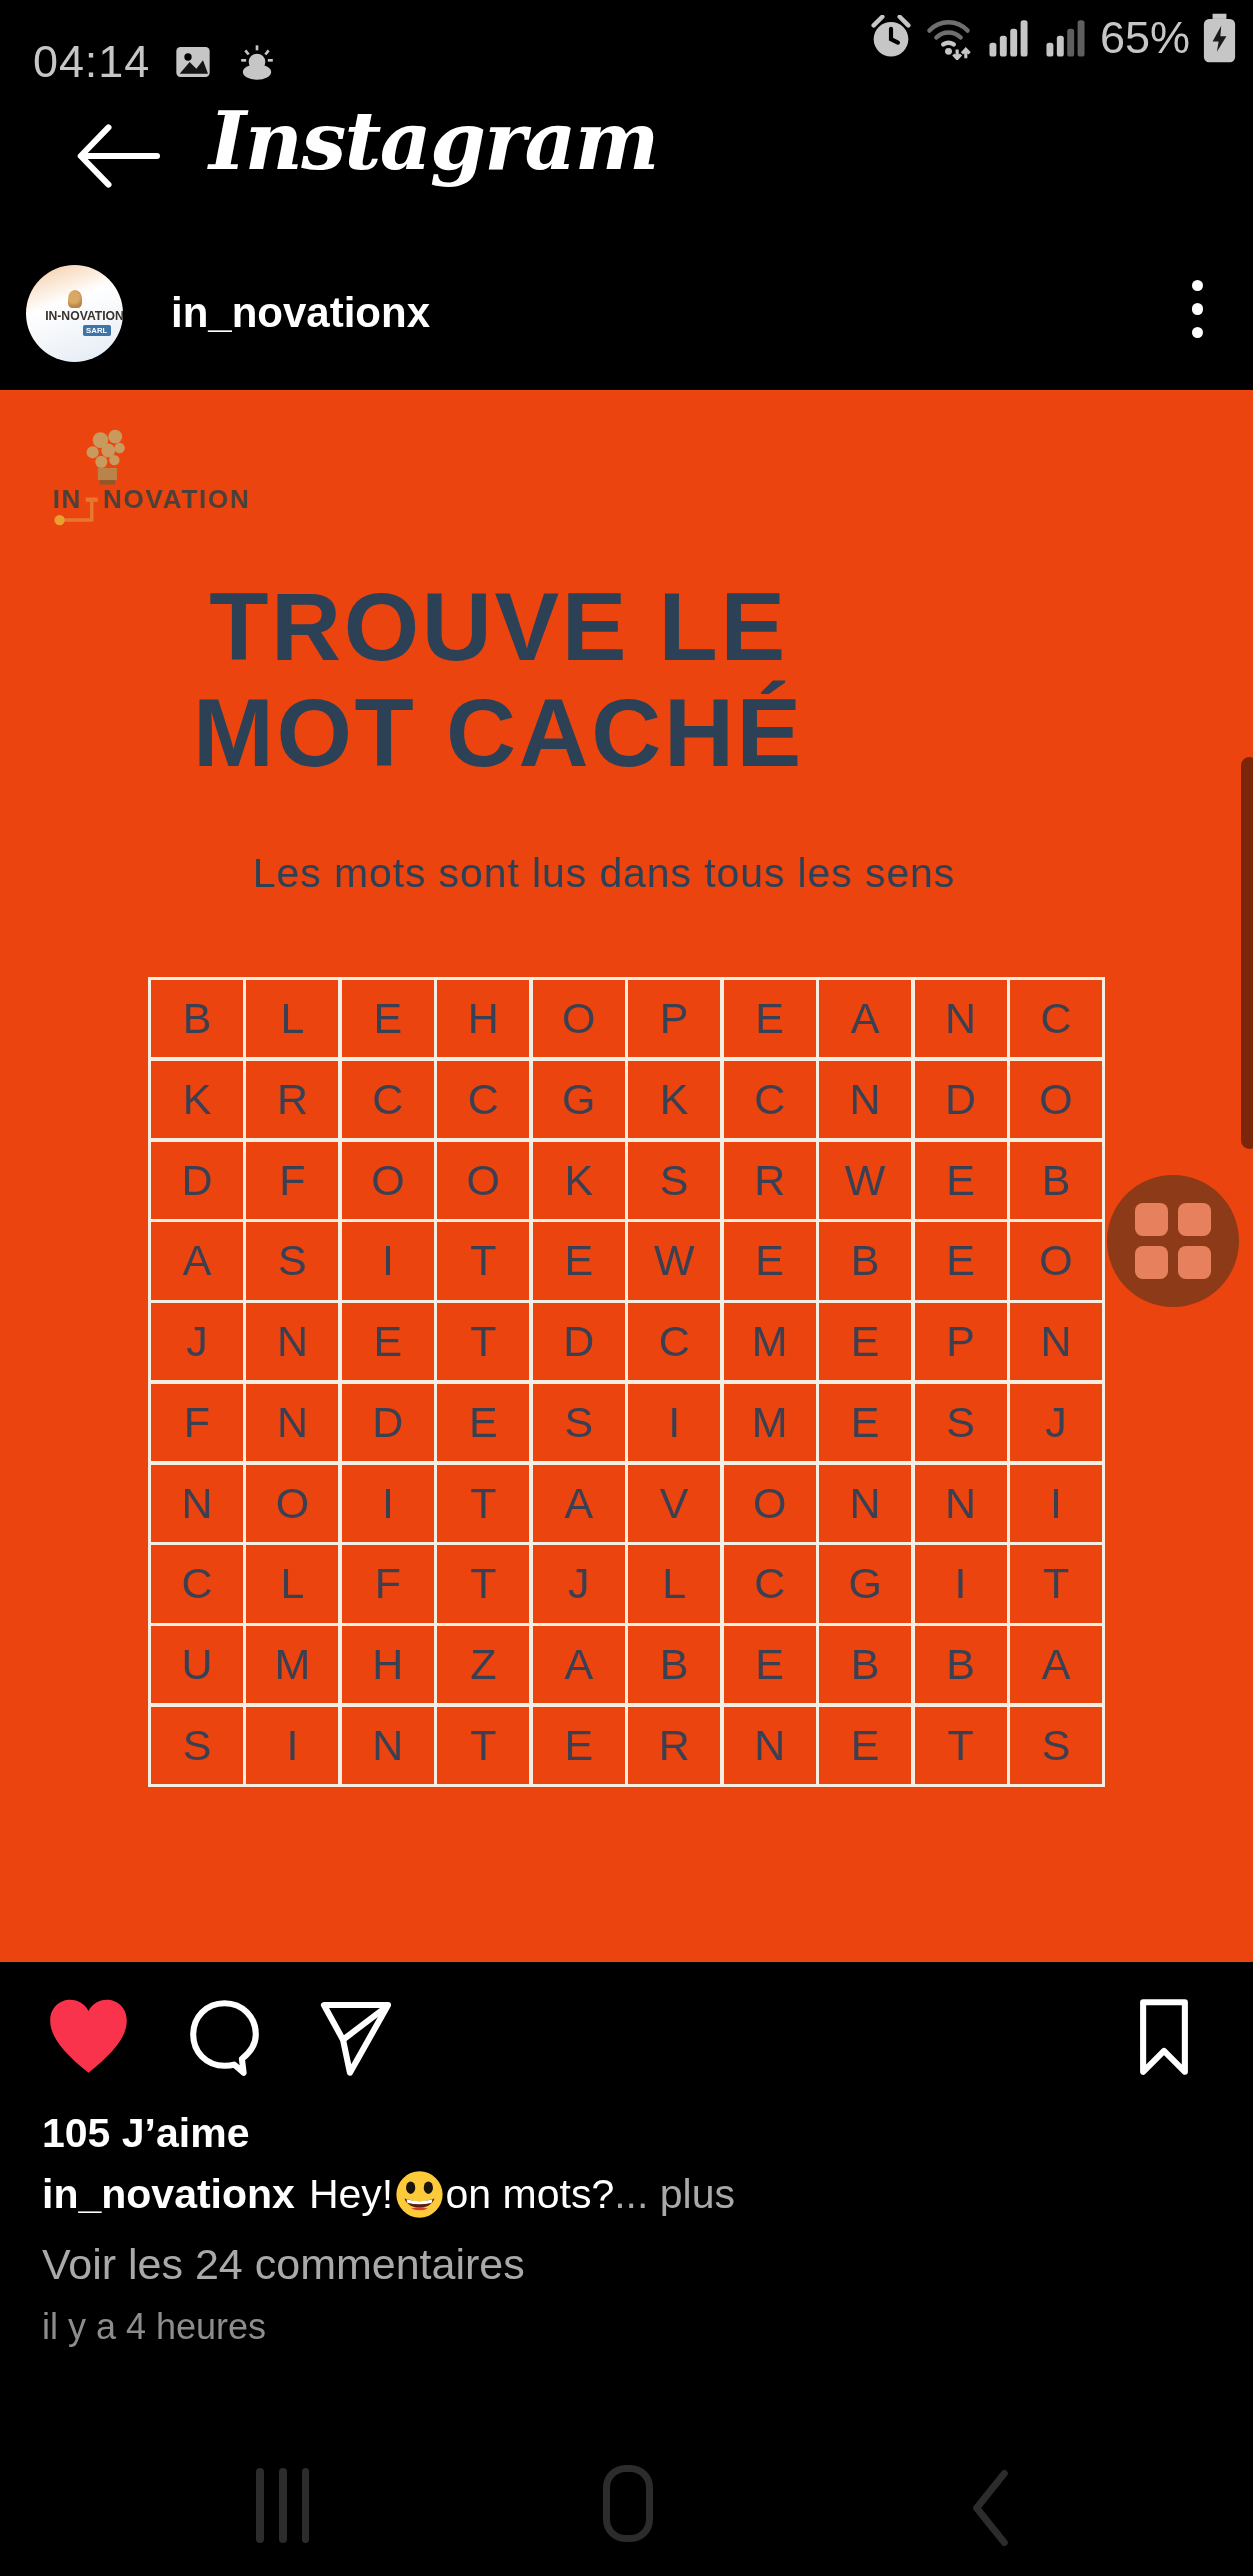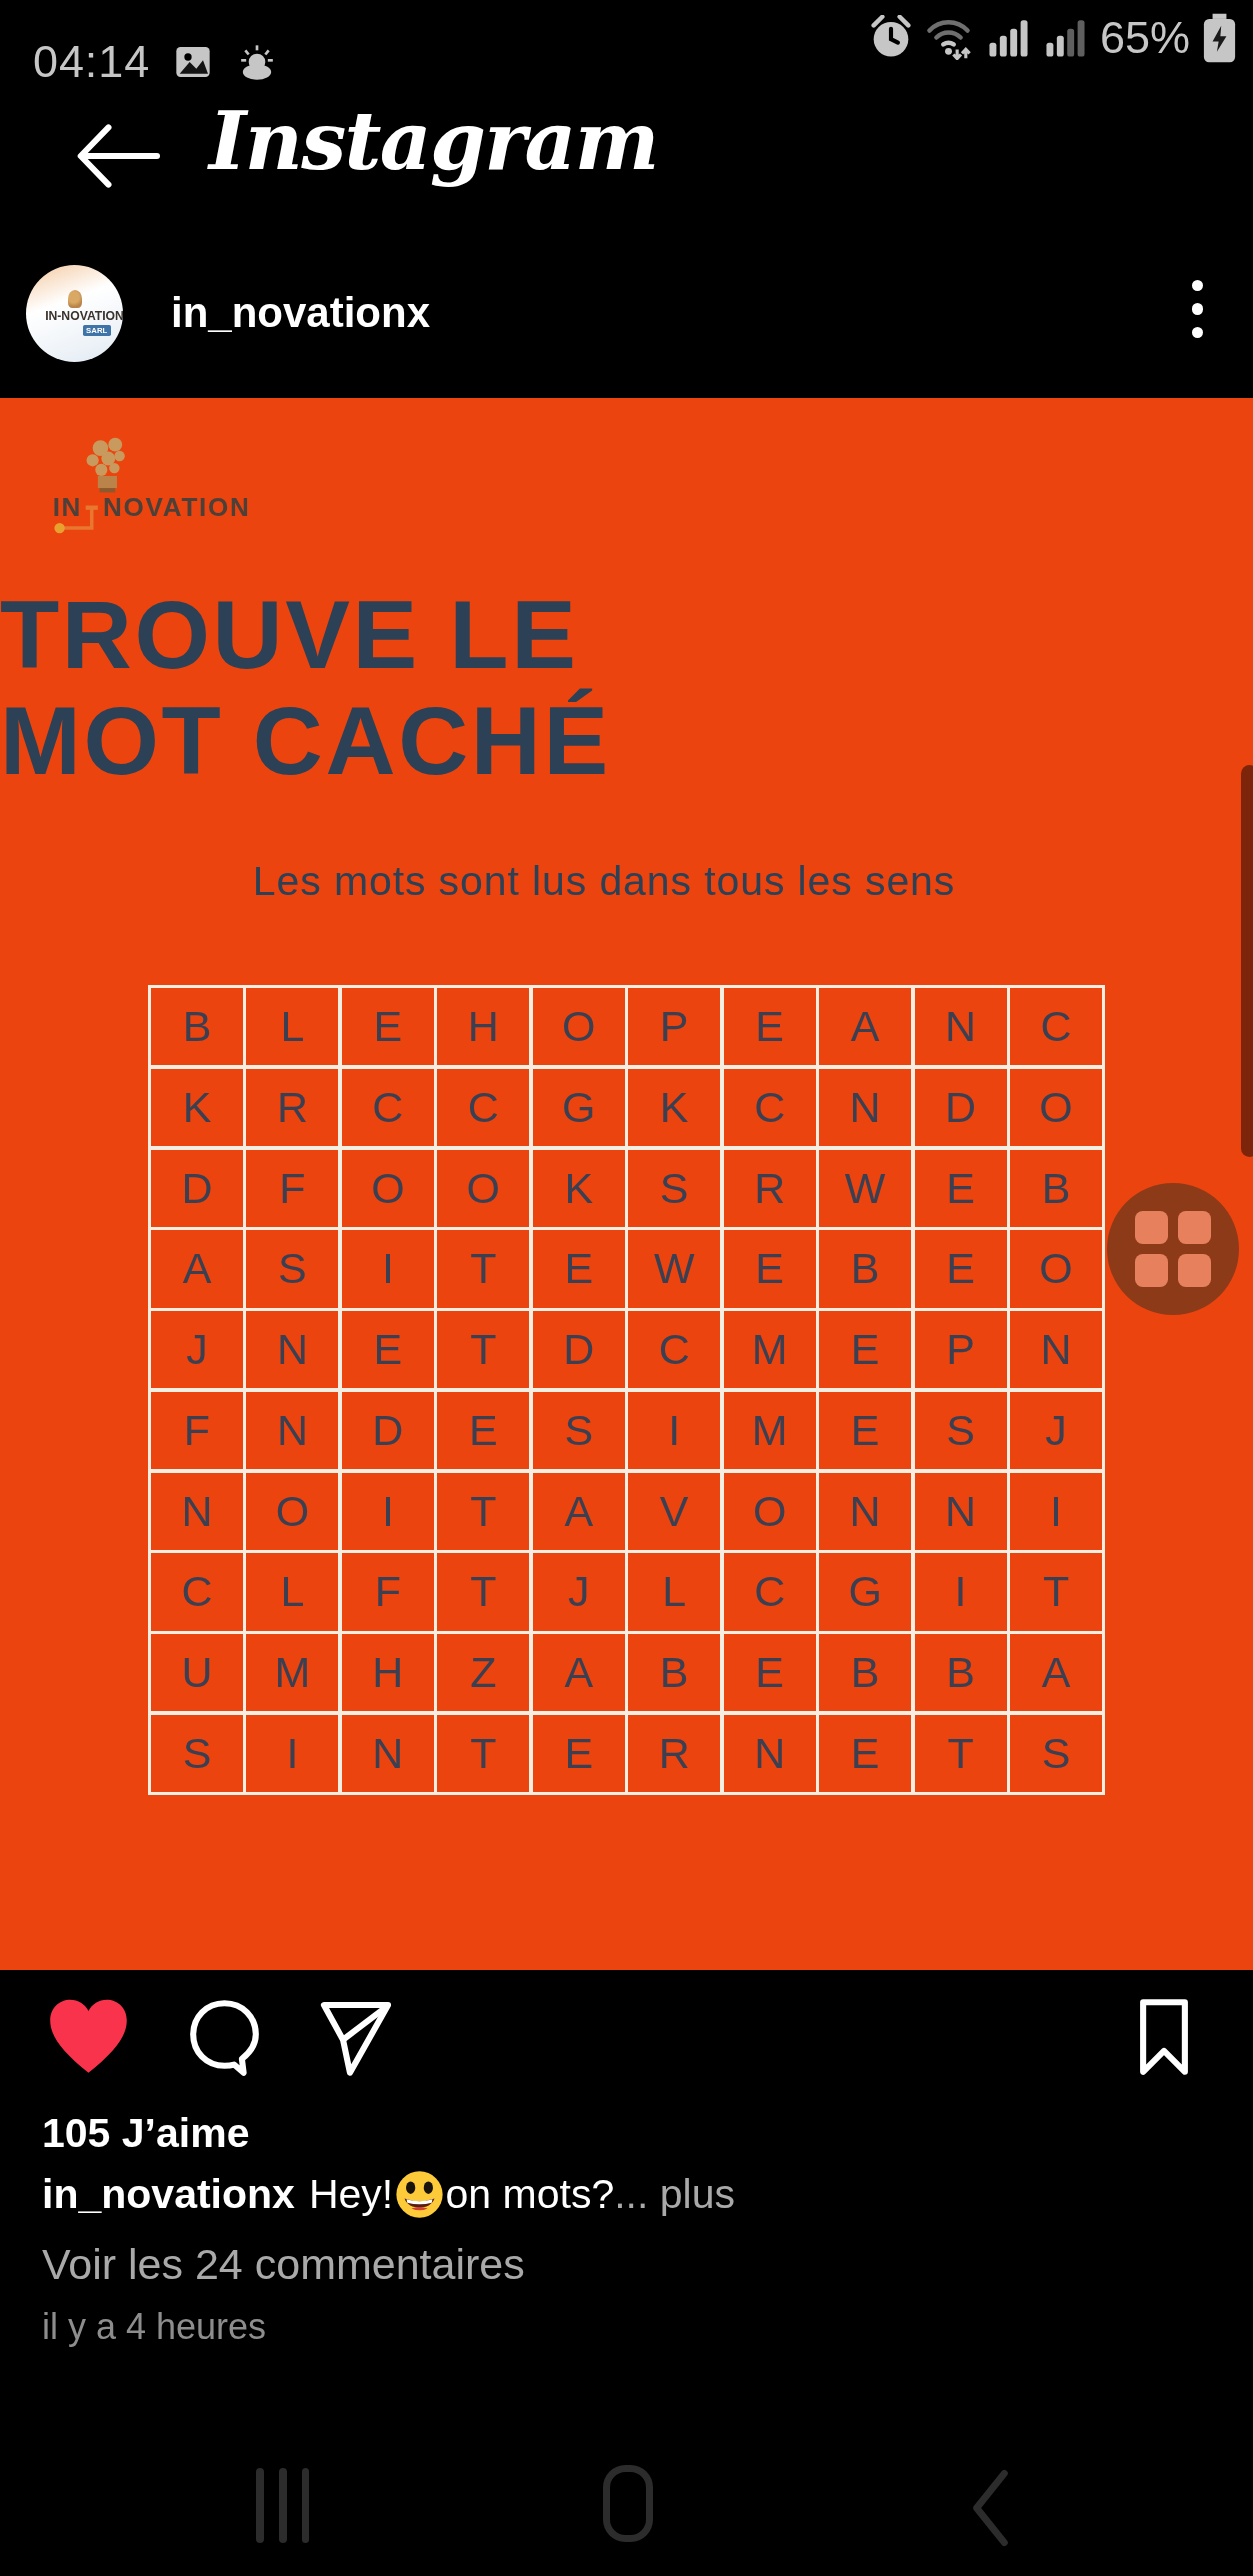--- a/index.html
+++ b/index.html
@@ -26,23 +26,23 @@
           display:flex;flex-direction:column;align-items:center;justify-content:center;overflow:hidden;}
   .avatar-bulb{width:14px;height:17.4px;margin-bottom:1.7px;
                background:radial-gradient(circle at 40% 40%,#d9a865 0 40%,#b9834a 70%);border-radius:50% 50% 30% 30%;}
   .avatar-name{font-size:12.2px;font-weight:bold;color:#3a322c;letter-spacing:0px;white-space:nowrap;padding-left:20px;}
   .avatar-badge{font-size:7.8px;font-weight:bold;color:#fff;background:#3f74a8;padding:0.9px 3.5px;border-radius:1.7px;margin-top:1.7px;align-self:flex-end;margin-right:12.2px;}
   .username{position:absolute;left:171px;top:40px;font-size:42px;font-weight:bold;color:#fff;}
   .dots-menu{position:absolute;right:50px;top:31px;display:flex;flex-direction:column;gap:12.2px;}
   .dots-menu i{width:11.3px;height:11.3px;border-radius:50%;background:#fff;}
 
   
-  .post-image{position:absolute;top:398px;left:0;width:1253px;height:1572px;background:#ec440e;}
+  .post-image{position:absolute;top:390px;left:0;width:1253px;height:1572px;background:#ec440e;}
   .brand{position:absolute;left:37px;top:31px;width:226px;height:113px;}
-  .img-title{position:absolute;left:0;top:184px;width:997px;text-align:left;
+  .img-title{position:absolute;left:0;top:184px;width:997px;text-align:center;
              font-size:97px;line-height:106px;font-weight:600;color:#2d4156;letter-spacing:2.6px;}
   .img-subtitle{position:absolute;left:0;top:460px;width:1208px;text-align:center;
                 font-size:41px;font-weight:400;color:#2d4156;letter-spacing:0.9px;}
   .grid{position:absolute;left:148px;top:587px;width:957px;height:810px;
         display:grid;grid-template-columns:repeat(10,1fr);grid-template-rows:repeat(10,1fr);
         background:#f5eee2;border:3.5px solid #f5eee2;gap:3.5px;box-sizing:border-box;}
   .grid .cell{background:#ec440e;display:flex;align-items:center;justify-content:center;
               font-size:43px;font-weight:300;color:#3a4052;}
   .fab{position:absolute;left:1107px;top:785px;width:132px;height:132px;border-radius:50%;
        background:#8d3a19;display:flex;align-items:center;justify-content:center;}

